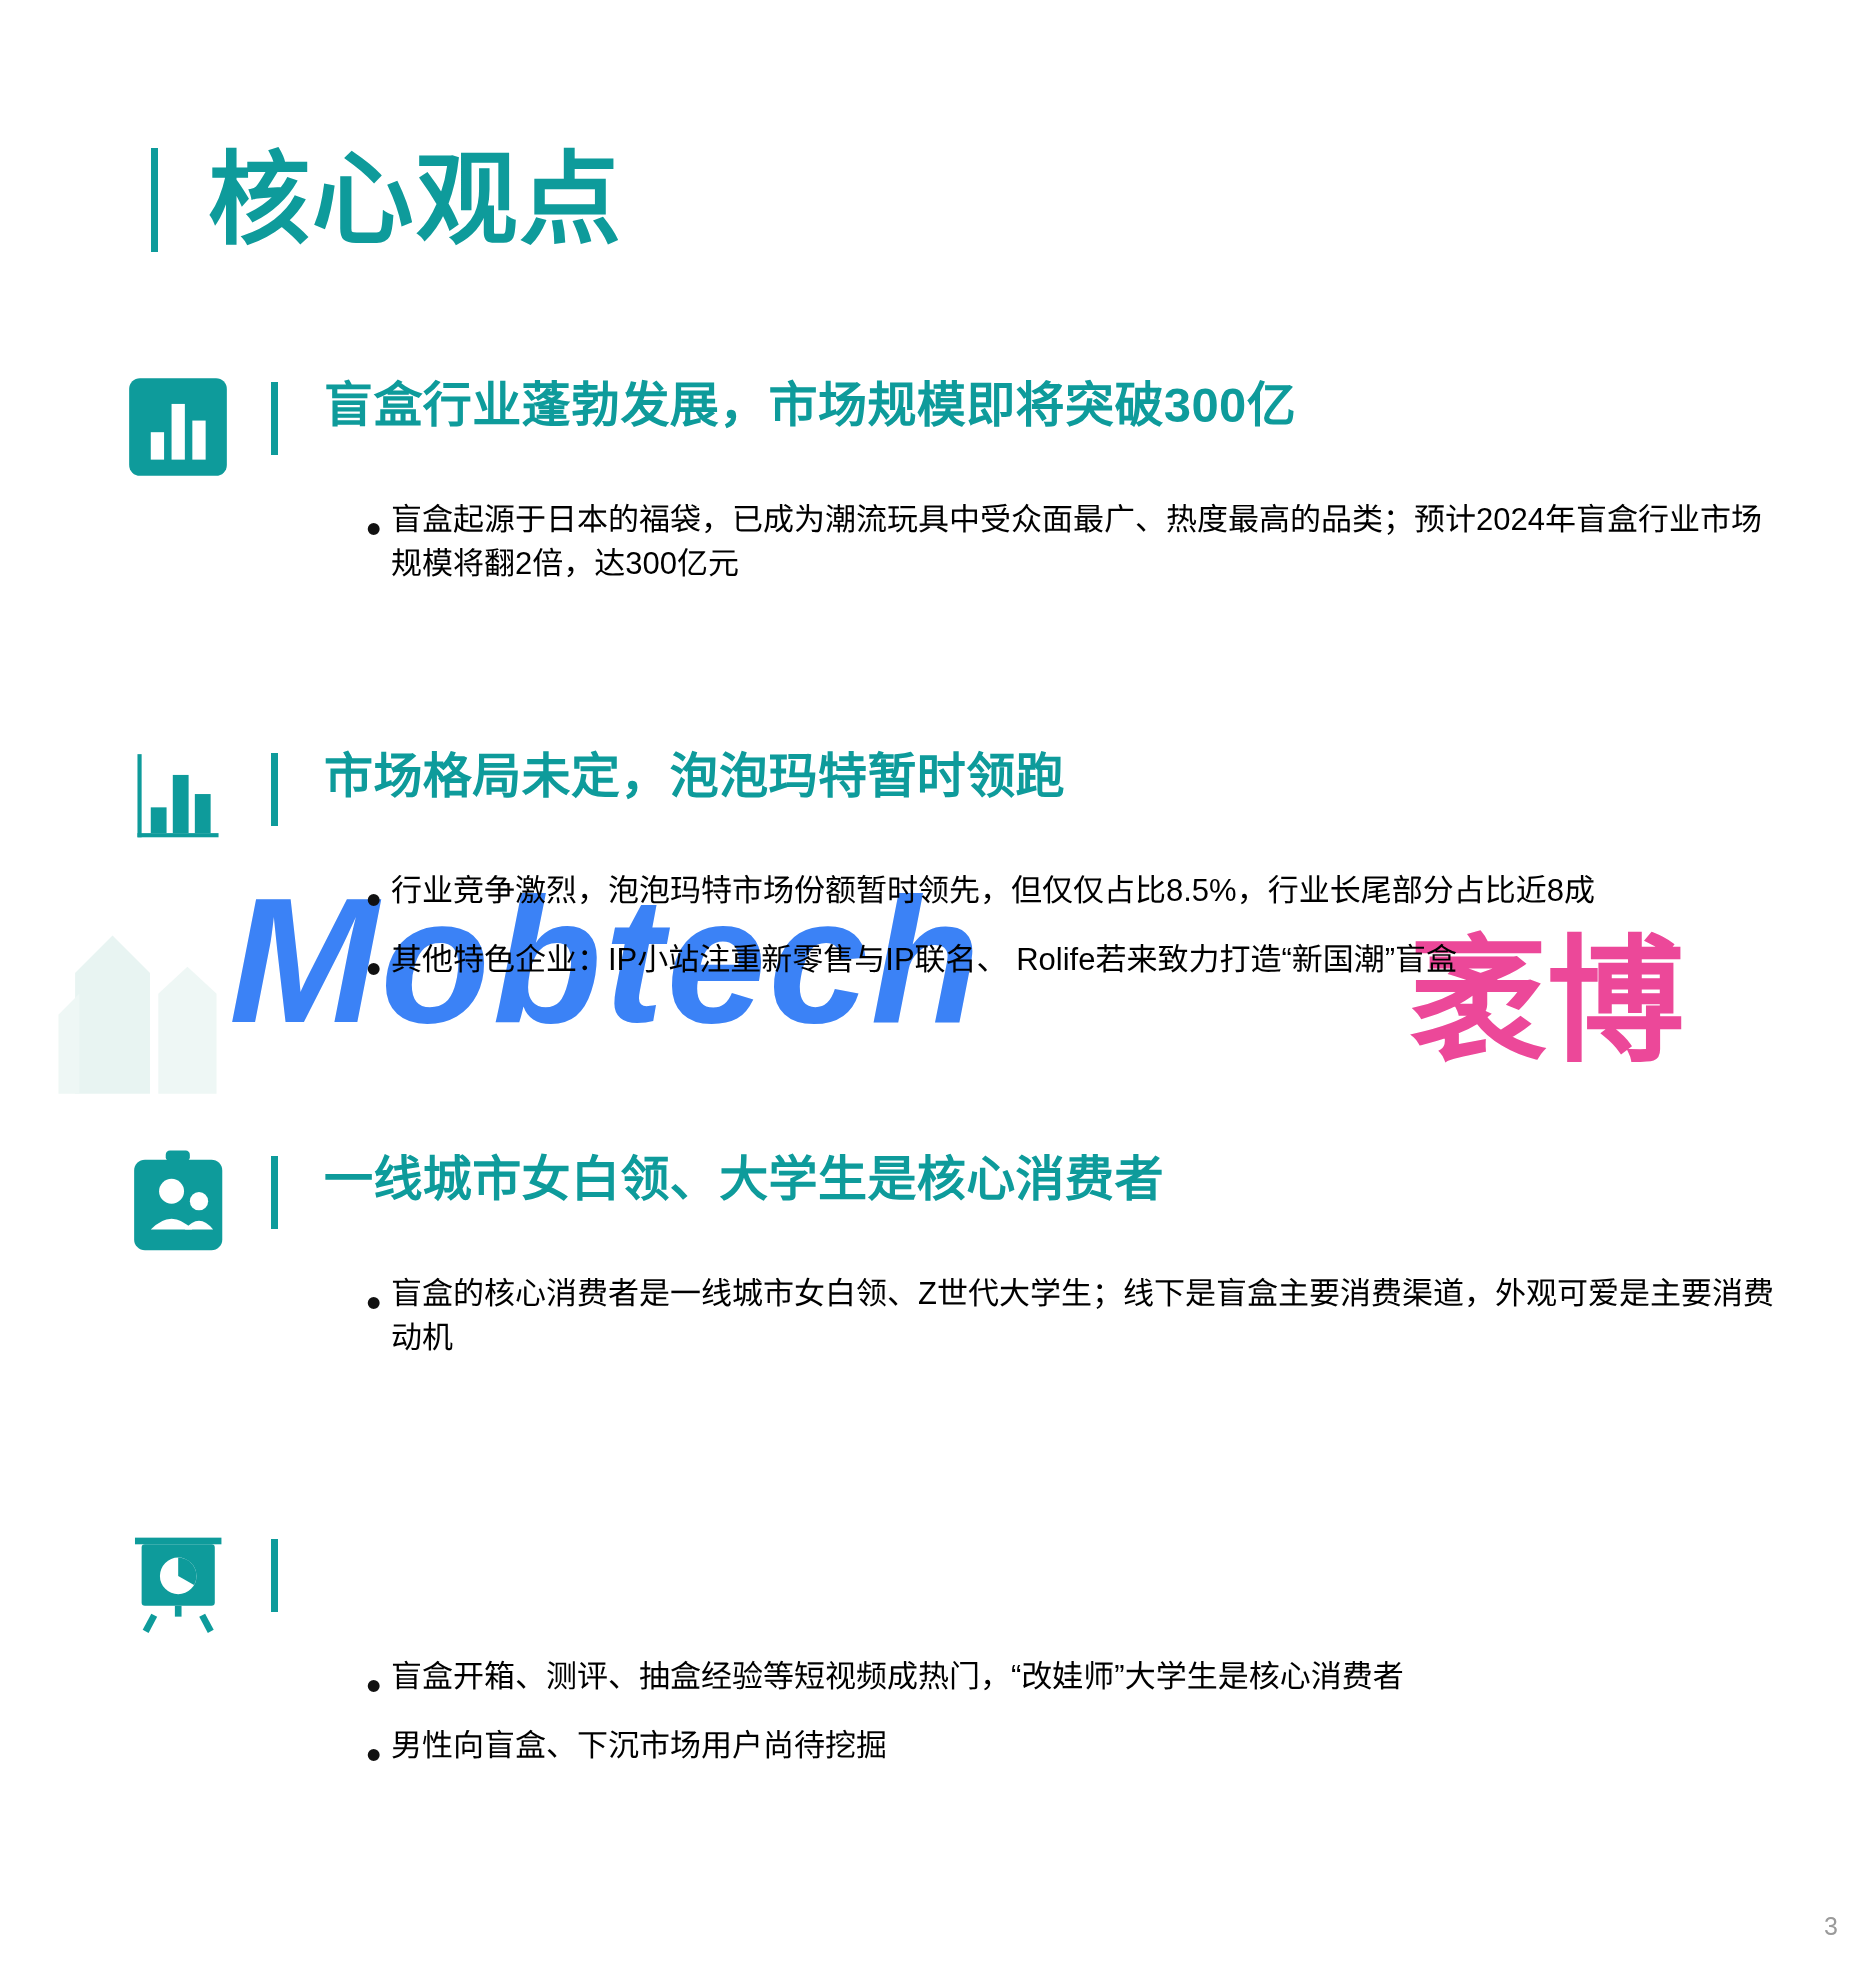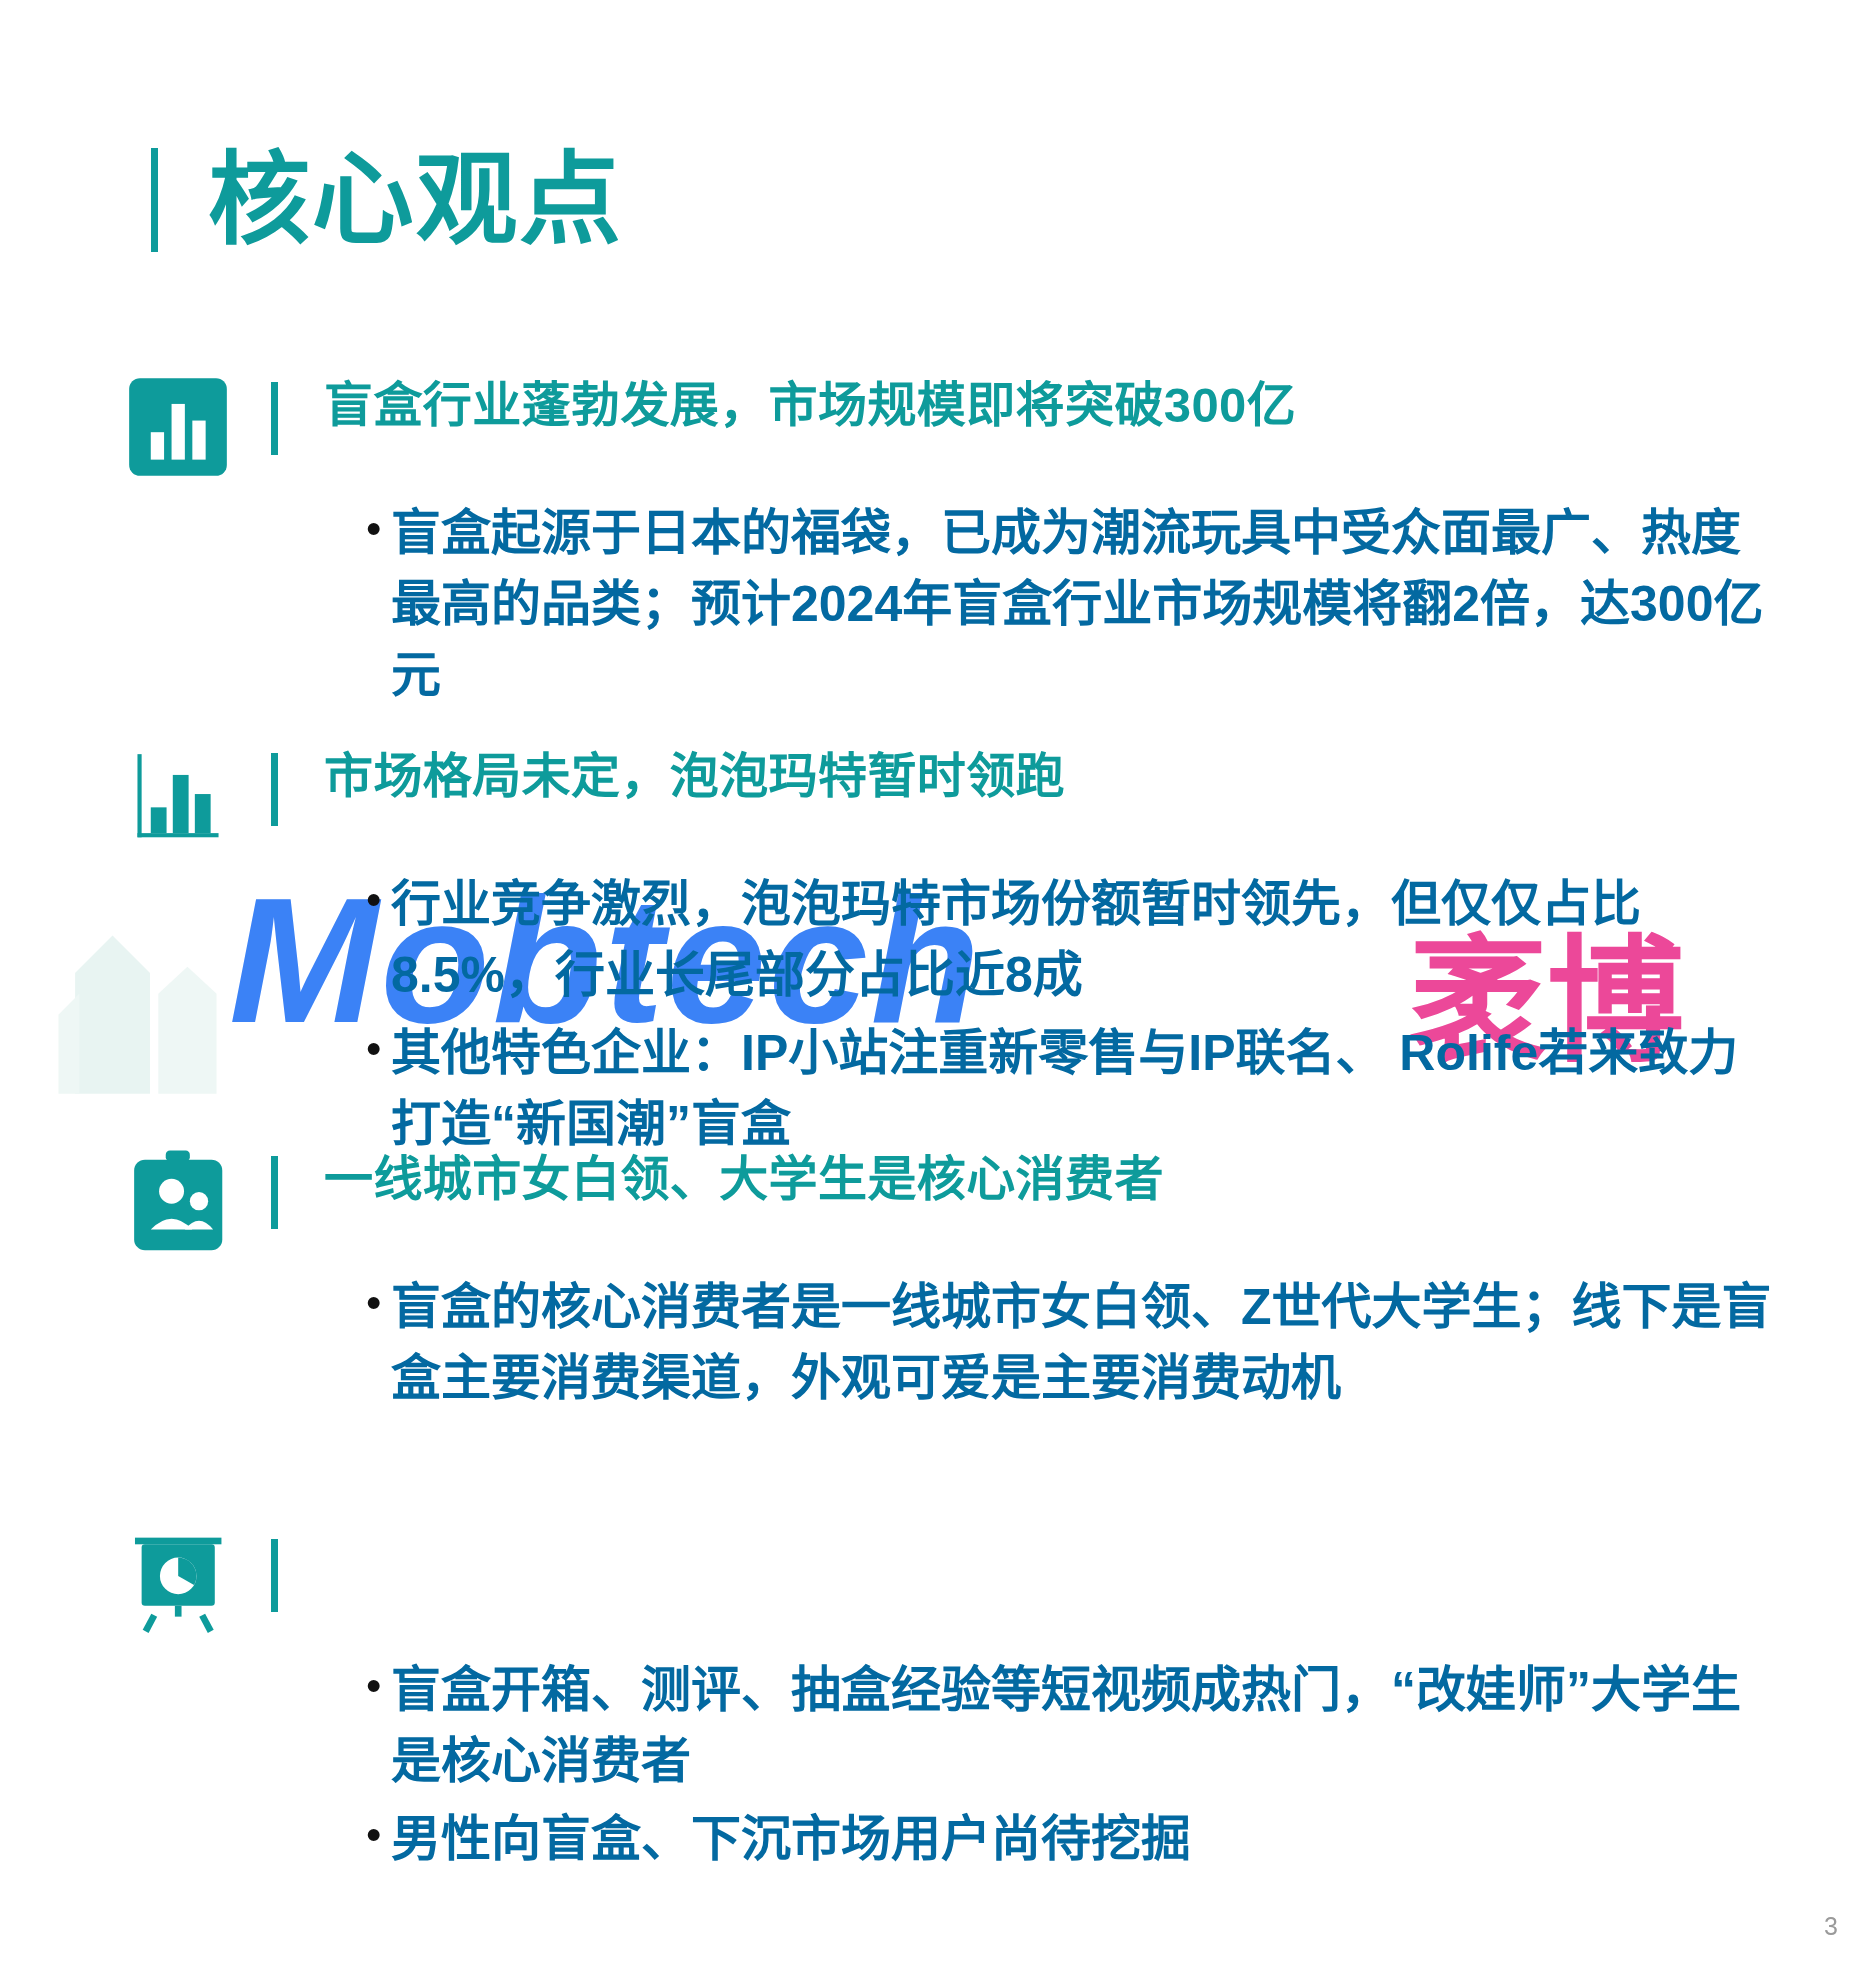--- a/index.html
+++ b/index.html
@@ -122,23 +122,23 @@
     margin-bottom: 7.5px;
   }
   .dot {
     flex: 0 0 25px;
     font-size: 44px;
     line-height: 1.42;
     color: #111111;
     text-align: left;
   }
   .btext {
-    font-size: 50px;
-    font-weight: 700;
-    color: #0369a1;
+    font-size: 31px;
+    font-weight: 400;
+    color: #000000;
     line-height: 1.42;
     letter-spacing: 0px;
     max-width: 1398px;
   }
 
   
   .page-num {
     position: absolute;
     right: 29px;
     bottom: 24px;

